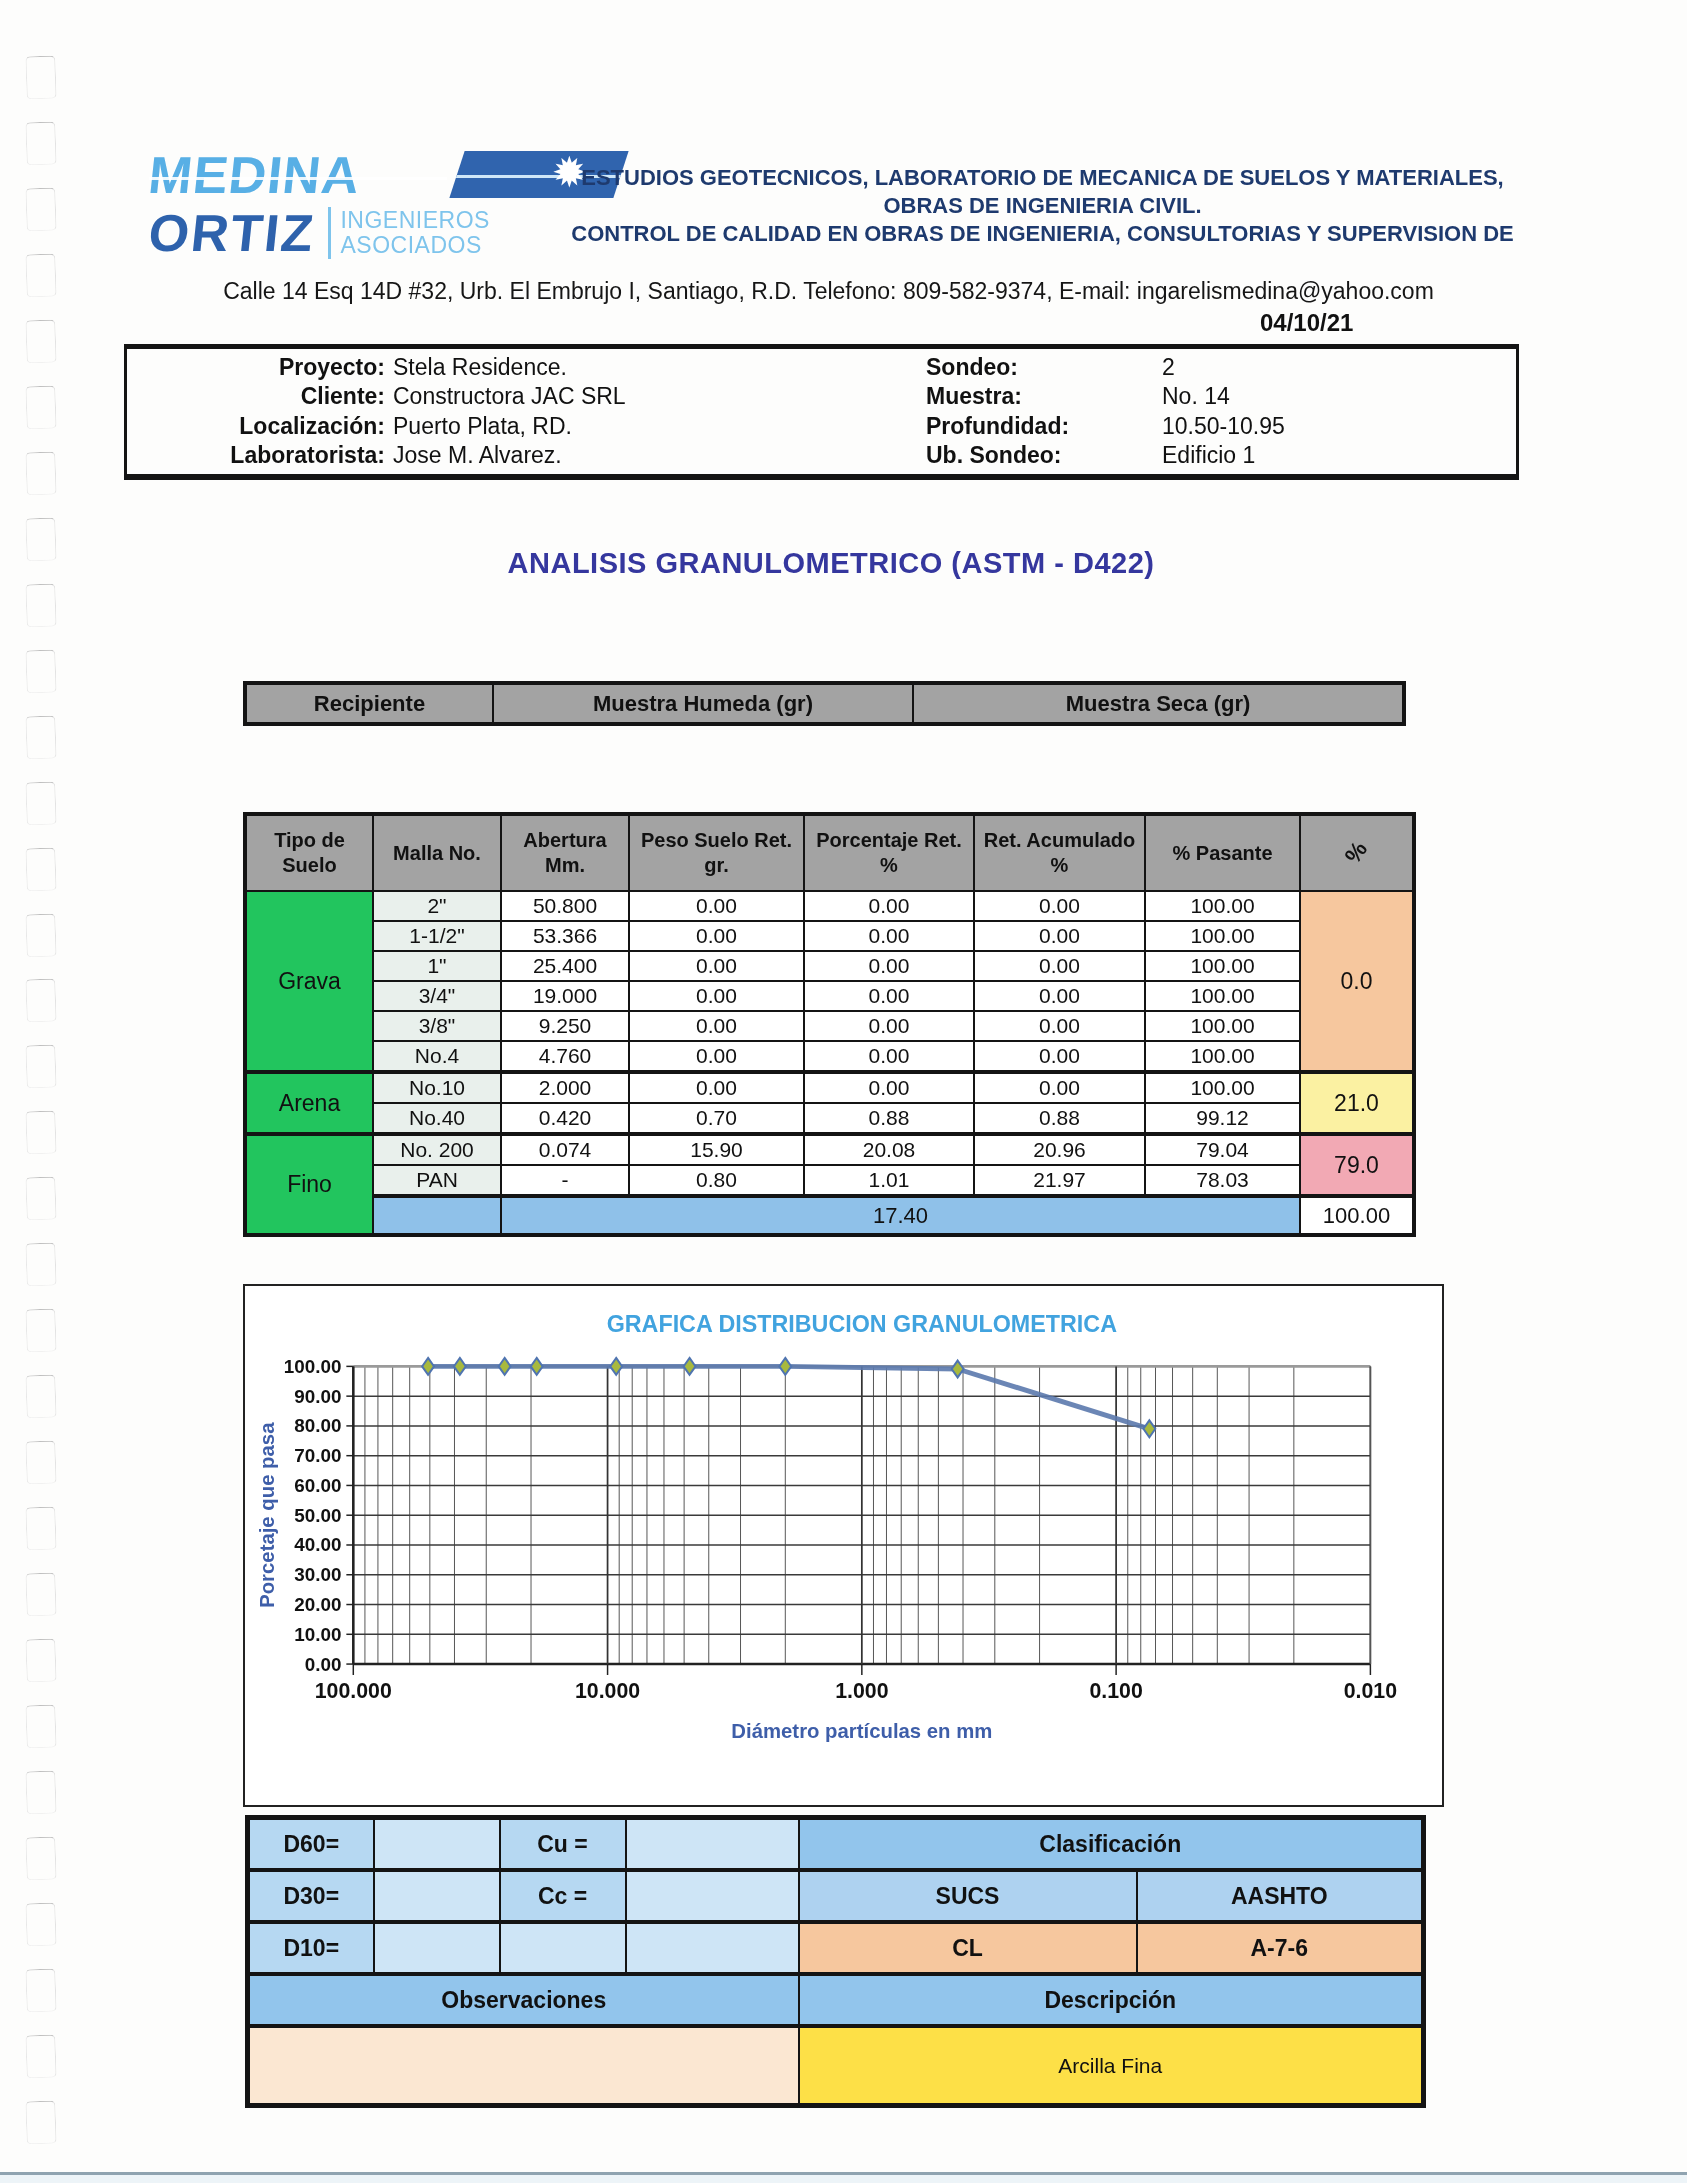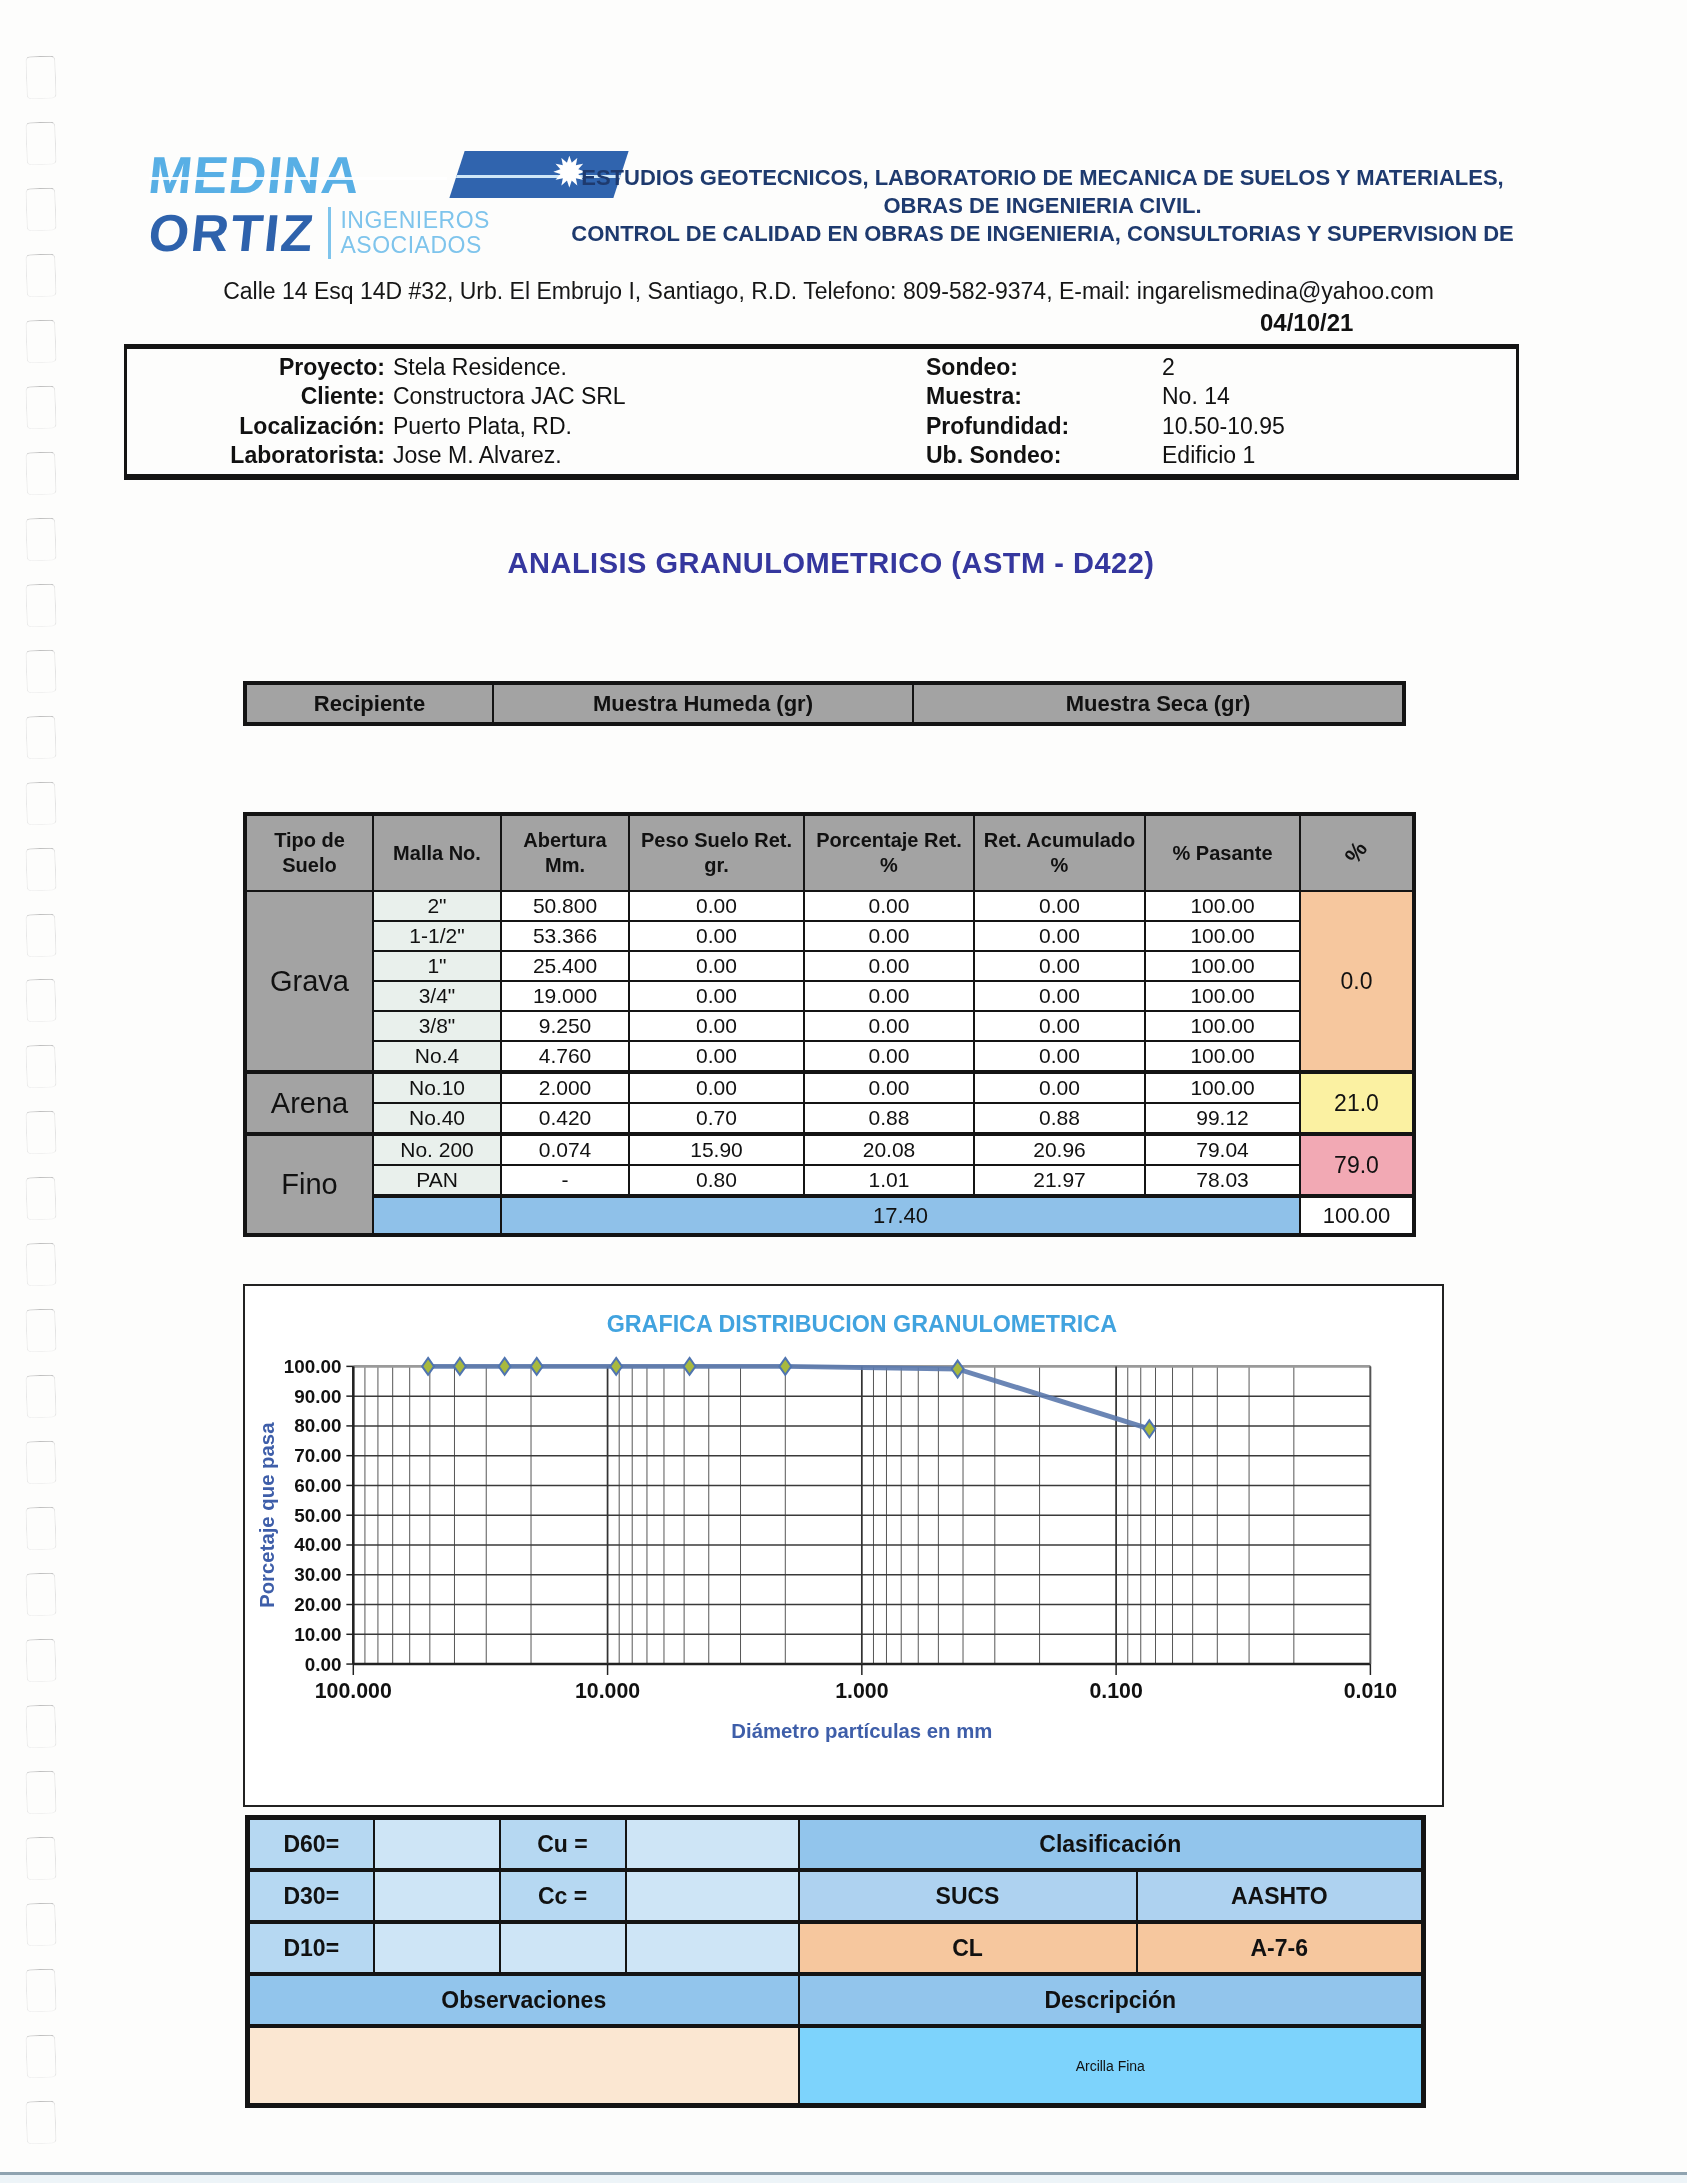--- a/index.html
+++ b/index.html
@@ -51,21 +51,21 @@
   
   .sample{position:absolute;left:243px;top:681px;width:1159px;}
   .sample table{width:1159px;border:4.5px solid #141414;}
   .sample th{height:37px;font-size:22px;}
   .sample td{height:38px;font-size:23px;background:#fff;}
   
   .maint{position:absolute;left:243px;top:812px;width:1171px;}
   .maint table{width:1171px;border:4.5px solid #141414;}
   .maint th{height:74px;font-size:20px;white-space:pre-line;line-height:25px;}
   .maint td{height:28px;font-size:21px;background:#ffffff;}
-  .maint td.tipo{background:#a3a3a3;font-size:29px;}
+  .maint td.tipo{background:#22c55e;font-size:23px;}
   .maint td.malla{background:#E9F0EC;font-size:21px;}
   .maint td.sum{font-size:23px;}
   .maint tr.gsep td{border-top:4px solid #141414;}
   .maint tr.total td{height:35px;font-size:22px;}
   .bg-peach{background:#F6C79E !important;}
   .bg-yellow{background:#FBF1A2 !important;}
   .bg-pink{background:#F2A9B4 !important;}
   .bg-blue{background:#8FC1E9 !important;}
   .pct-rot{display:inline-block;transform:rotate(-55deg);font-size:23px;}
   
@@ -79,21 +79,21 @@
   .classt{position:absolute;left:245px;top:1815px;width:1177px;}
   .classt table{width:1177px;border:5px solid #141414;}
   .classt td{height:48px;font-size:23px;font-weight:bold;border-width:2.5px;}
   .classt tr td{border-top-width:4.5px;}
   .classt .lab{background:#B6D8F2;}
   .classt .val{background:#CEE5F6;}
   .classt .hd2{background:#92C5EC;}
   .classt .sucs{background:#AED2F0;}
   .classt tr.body td{height:75px;}
   .classt .obs-body{background:#FBE7D2;}
-  .classt .desc-body{background:#7dd3fc;font-weight:normal;font-size:14px;}
+  .classt .desc-body{background:#fde047;font-weight:normal;font-size:21px;}
   
   .scanline{position:absolute;left:0;top:2172px;width:1687px;height:2.5px;background:#8FA3B0;}
   .scanfoot{position:absolute;left:0;top:2175px;width:1687px;height:8.4px;background:#EDF4F8;}
 </style>
 </head>
 <body>
 
 <div id="page">
 
   <div id="binder-marks">

